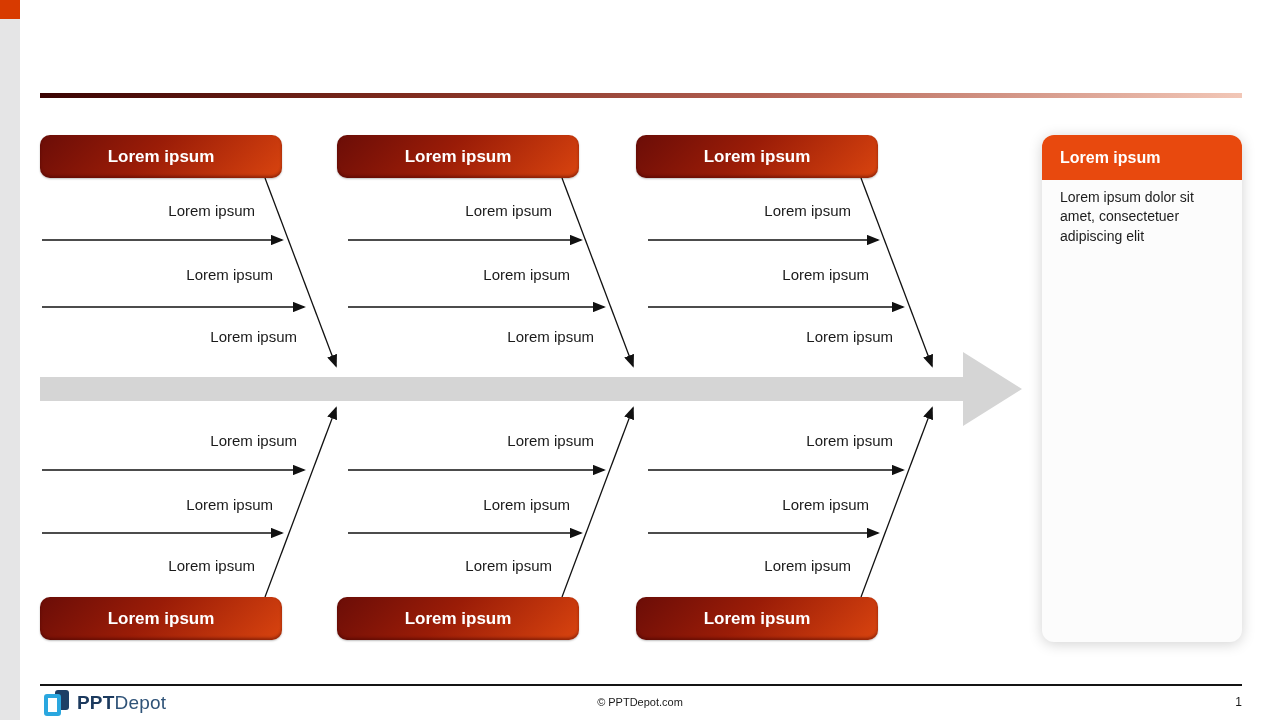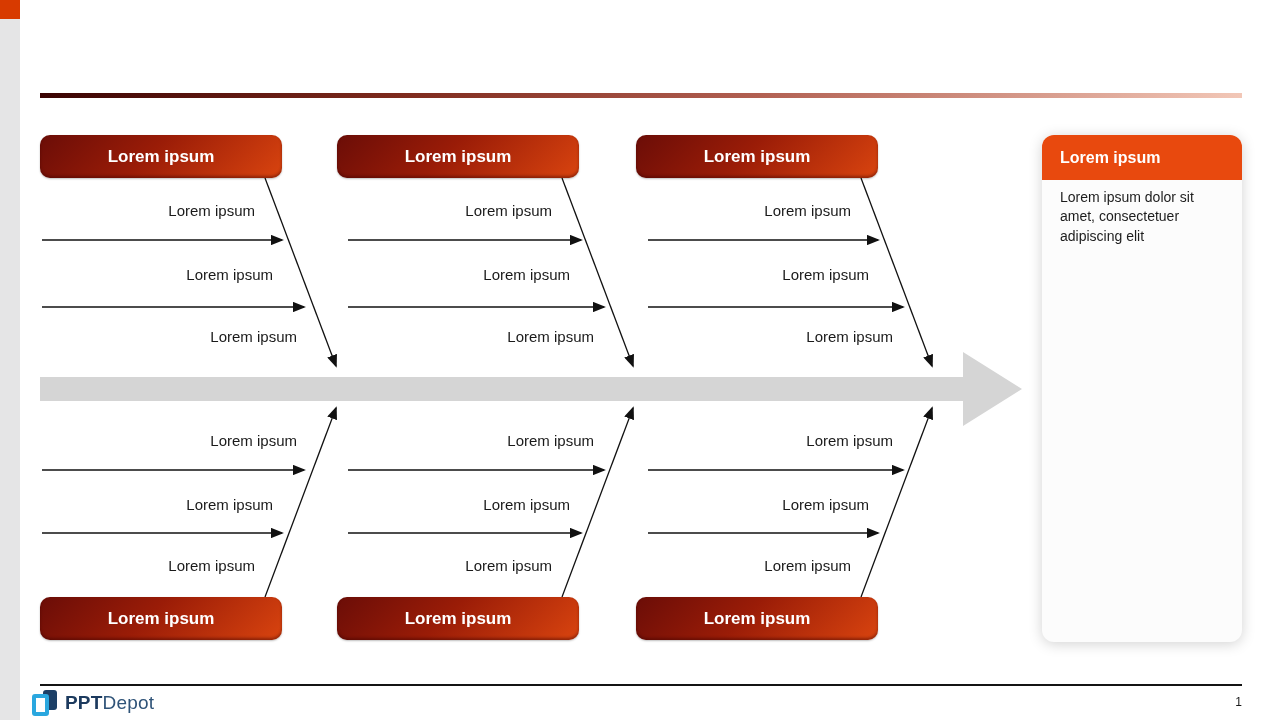--- a/index.html
+++ b/index.html
@@ -41,21 +41,21 @@
 
   
   .info-panel { position: absolute; left: 1042px; top: 135px; width: 200px; height: 507px;
     background: #FCFCFC; border-radius: 12px; box-shadow: 0 2px 14px rgba(0,0,0,.18); }
   .info-header { height: 45px; background: #E8490E; border-radius: 12px 12px 0 0;
     color: #fff; font-weight: bold; font-size: 16px; line-height: 45px; padding-left: 18px; }
   .info-body { padding: 8px 18px; font-size: 14px; line-height: 1.38; color: #1c1c1c; }
 
   
   .footer-rule { position: absolute; left: 40px; top: 684px; width: 1202px; height: 2px; background: #141414; }
-  .footer-logo { position: absolute; left: 32px; top: 690px; display: flex; align-items: center; }
+  .footer-logo { position: absolute; left: 44px; top: 690px; display: flex; align-items: center; }
   .logo-icon { position: relative; width: 25px; height: 26px; margin-right: 8px; }
   .logo-back { position: absolute; right: 0; top: 0; width: 14px; height: 20px; background: #1C3F66; border-radius: 3px; }
   .logo-front { position: absolute; left: 0; bottom: 0; width: 17px; height: 22px;
     background: #fff; border: 4px solid #2AA7DF; border-radius: 3px; }
   .logo-text { font-size: 19px; letter-spacing: .2px; }
   .logo-text .bold { font-weight: bold; color: #1C3A5E; }
   .logo-text .light { font-weight: normal; color: #2F5378; }
   .footer-center { position: absolute; left: 0; top: 696px; width: 1280px; text-align: center;
     font-size: 11px; color: #1a1a1a; }
   .page-number { position: absolute; right: 38px; top: 695px; font-size: 12px; color: #1a1a1a; }
@@ -149,15 +149,16 @@
   </div>
 
   <div class="footer-rule"></div>
   <div class="footer-logo">
     <div class="logo-icon">
       <div class="logo-back"></div>
       <div class="logo-front"></div>
     </div>
     <div class="logo-text"><span class="bold">PPT</span><span class="light">Depot</span></div>
   </div>
+  <div class="footer-center">© PPTDepot.com</div>
   <div class="page-number">1</div>
 
 </div>
 
 </body></html>

